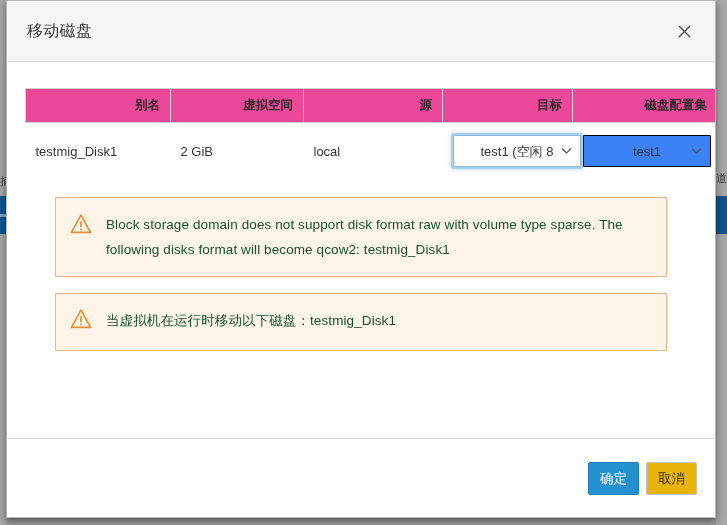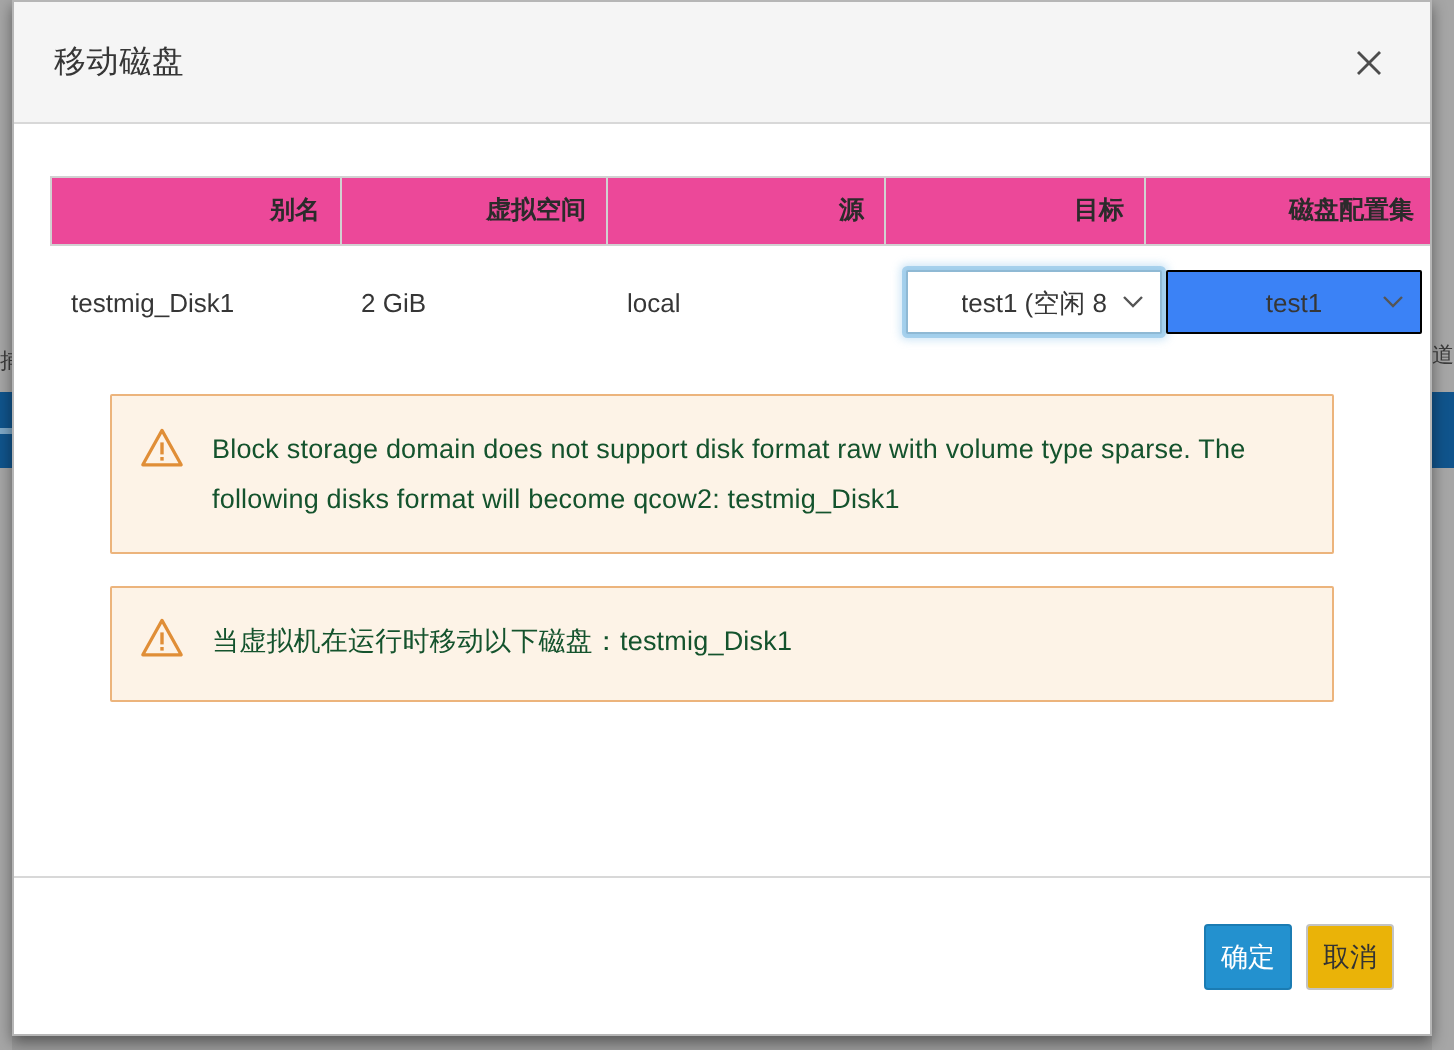--- a/index.html
+++ b/index.html
@@ -259,21 +259,21 @@
     justify-content: flex-end;
     padding: 0 18px 0 0;
     box-sizing: border-box;
     background: #ffffff;
   }
   .btn {
     font-family: "Liberation Sans", "DejaVu Sans", sans-serif;
     font-size: 13.5px;
     height: 33px;
     min-width: 44px;
-    padding: 0 1px;
+    padding: 0 11px;
     border-radius: 2px;
     cursor: pointer;
     box-sizing: border-box;
     line-height: 31px;
   }
   .btn-primary {
     background: #2391cf;
     border: 1px solid #1b7cb3;
     color: #ffffff;
     margin-right: 7px;

